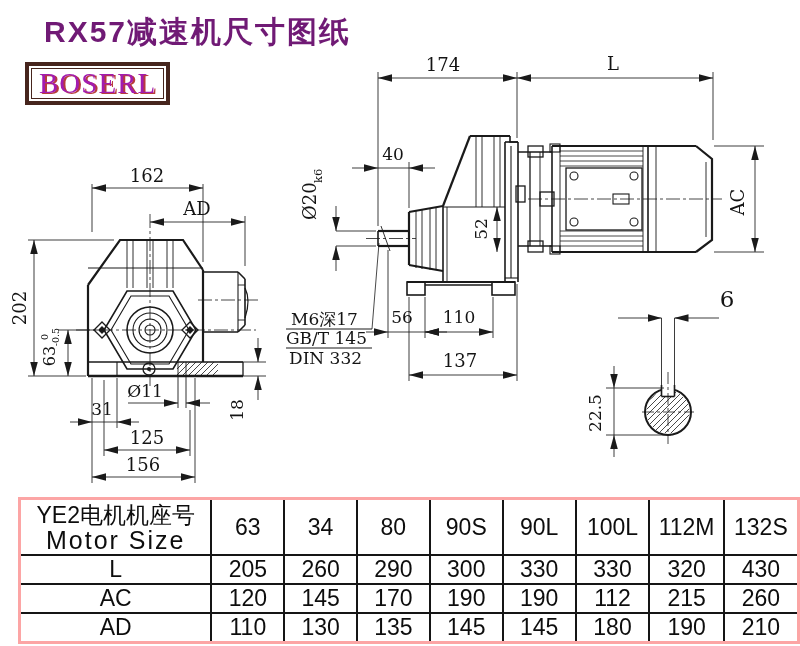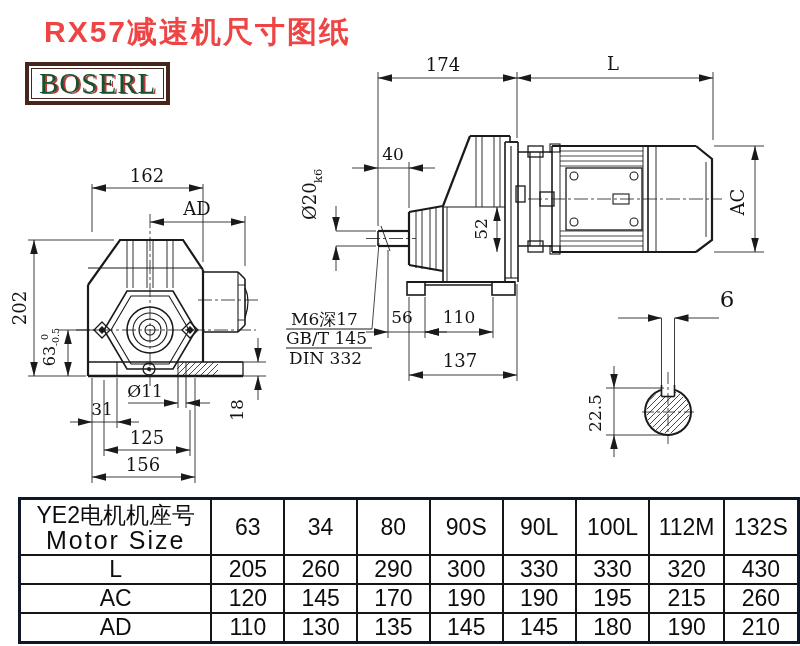--- a/index.html
+++ b/index.html
@@ -1,27 +1,27 @@
 <!DOCTYPE html>
 <html><head>
 <meta charset="utf-8">
 <style>
   html,body{margin:0;padding:0;background:#fff;}
   .page{position:relative;width:800px;height:646px;background:#fff;overflow:hidden;
         font-family:"Liberation Sans","DejaVu Sans",sans-serif;color:#111;}
   .title{position:absolute;left:44px;top:12px;font-size:30px;font-weight:700;
-         letter-spacing:2px;color:#ef4444;white-space:nowrap;}
+         letter-spacing:2px;color:#701a75;white-space:nowrap;}
   .logo{position:absolute;left:25px;top:62px;padding:1px 10px;border:4px solid #46251d;
         box-shadow:inset 0 0 0 2px #fff, inset 0 0 0 3px #46251d;background:#fff;}
   .logo span{font-family:"Liberation Serif","DejaVu Serif",serif;font-size:29px;
-        color:#14532d;letter-spacing:1px;text-shadow:2px 1px 0 #b83b3b;}
+        color:#a21caf;letter-spacing:1px;text-shadow:2px 1px 0 #b83b3b;}
   svg.draw{position:absolute;left:0;top:0;}
   svg .dim{font-family:"DejaVu Serif","Liberation Serif",serif;fill:#141414;}
   table.spec{position:absolute;left:18px;top:497px;border-collapse:collapse;
-        border:3px solid #0f172a;table-layout:fixed;}
+        border:3px solid #fca5a5;table-layout:fixed;}
   table.spec td{border:2px solid #151515;text-align:center;vertical-align:middle;
         font-size:23px;color:#0d0d0d;padding:0;}
   td.hcol{width:201px;}
   td.c{width:74px;height:27px;}
   tr.hd td{height:54px;}
   .hl1{font-size:23px;line-height:26px;}
   .hl2{font-size:25px;letter-spacing:2px;line-height:24px;}
 </style>
 </head>
 <body>
@@ -352,21 +352,21 @@
       <td class="c">320</td>
       <td class="c">430</td>
     </tr>
     <tr>
       <td class="hcol">AC</td>
       <td class="c">120</td>
       <td class="c">145</td>
       <td class="c">170</td>
       <td class="c">190</td>
       <td class="c">190</td>
-      <td class="c">195</td>
+      <td class="c">112</td>
       <td class="c">215</td>
       <td class="c">260</td>
     </tr>
     <tr>
       <td class="hcol">AD</td>
       <td class="c">110</td>
       <td class="c">130</td>
       <td class="c">135</td>
       <td class="c">145</td>
       <td class="c">145</td>

